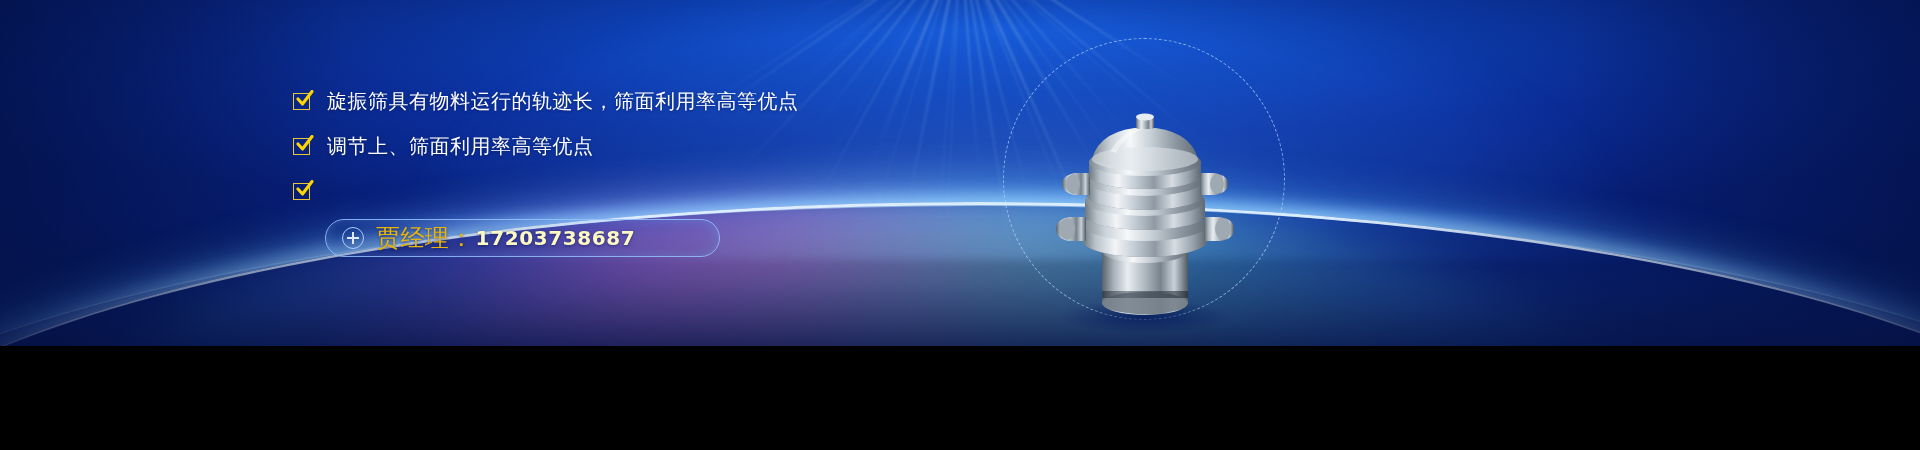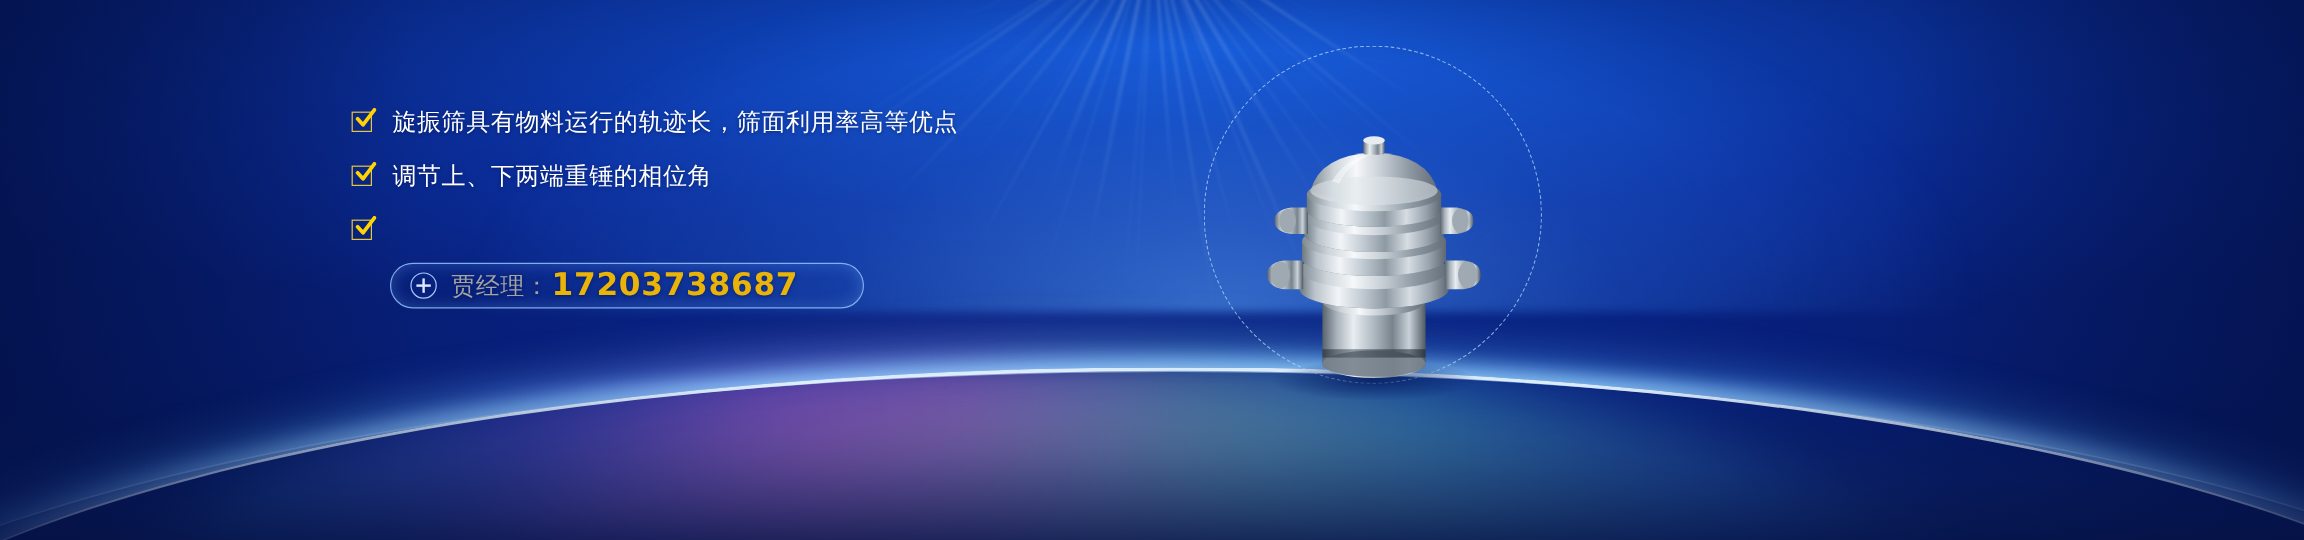--- a/index.html
+++ b/index.html
@@ -3,21 +3,21 @@
 <meta charset="utf-8">
 <style>
   * { margin:0; padding:0; box-sizing:border-box; }
   html, body { background:#000; }
   body {
     font-family:"DejaVu Sans","Liberation Sans",sans-serif;
   }
   #banner {
     position:relative;
     width:1920px;
-    height:450px;
+    height:346px;
     overflow:hidden;
     background:#0a2f9c;
     text-align:right;
   }
 
   
   .bg-base {
     position:absolute; inset:0;
     background:
       radial-gradient(ellipse 70% 55% at 52% 8%, #1358d8 0%, #0e43bb 28%, #0b2f9e 58%, #08217f 100%),
@@ -137,25 +137,25 @@
     border:1.5px solid rgba(175,210,255,.95);
     border-radius:50%;
     position:relative;
   }
   .plus-icon::before, .plus-icon::after {
     content:""; position:absolute; background:#dce9ff;
   }
   .plus-icon::before { left:4px; right:4px; top:9px; height:1.8px; }
   .plus-icon::after  { top:4px; bottom:4px; left:9px; width:1.8px; }
   .phone-label {
-    color:#a3a3a3; font-size:20px; letter-spacing:.4px; white-space:nowrap;
+    color:#eab308; font-size:24px; letter-spacing:.4px; white-space:nowrap;
     text-shadow:0 1px 3px rgba(0,20,80,.55);
   }
   .phone-number {
-    color:#eab308; font-size:26px; font-weight:bold; letter-spacing:.6px;
+    color:#fef9c3; font-size:20px; font-weight:bold; letter-spacing:.6px;
     margin-left:2px;
     text-shadow:0 1px 3px rgba(0,20,80,.55);
   }
 
   
   .dash-circle {
     position:absolute; left:1003px; top:38px;
     width:282px; height:282px;
     border:1.6px dashed rgba(185,220,255,.7);
     border-radius:50%;
@@ -323,21 +323,21 @@
       <span class="bullet-text">旋振筛具有物料运行的轨迹长，筛面利用率高等优点</span>
     </div>
 
     <div class="bullet">
       <span class="check-icon">
         <span class="box"></span>
         <svg class="tick" viewBox="0 0 19 19">
             <path d="M3 9 L7.5 14 L17 1.5" fill="none" stroke="#ffd400" stroke-width="3.1" stroke-linecap="round" stroke-linejoin="round"></path>
           </svg>
       </span>
-      <span class="bullet-text">调节上、下两端重锤的相位角</span>
+      <span class="bullet-text">调节上、筛面利用率高等优点</span>
     </div>
 
     <div class="bullet">
       <span class="check-icon">
         <span class="box"></span>
         <svg class="tick" viewBox="0 0 19 19">
             <path d="M3 9 L7.5 14 L17 1.5" fill="none" stroke="#ffd400" stroke-width="3.1" stroke-linecap="round" stroke-linejoin="round"></path>
           </svg>
       </span>
     </div>

